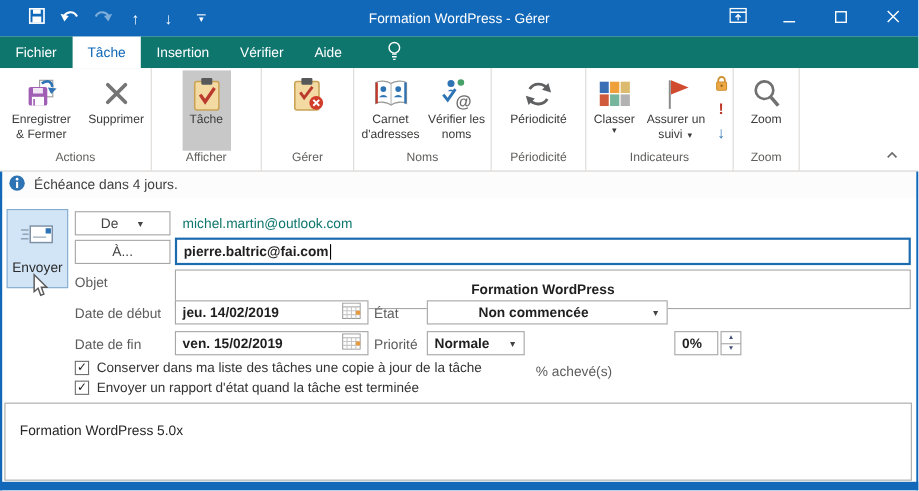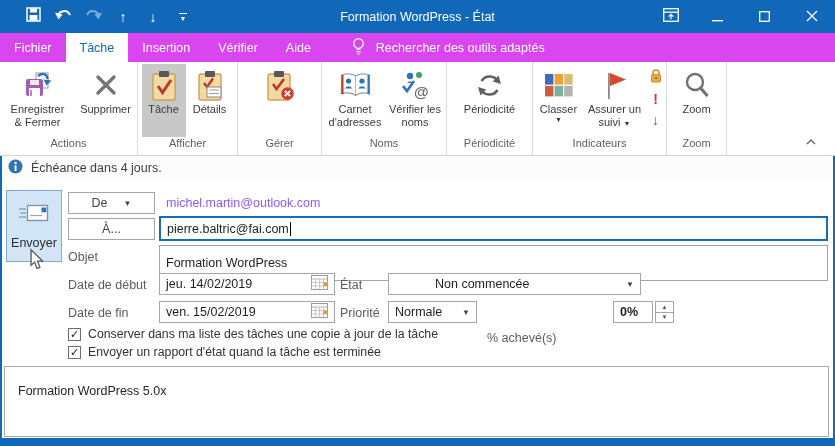--- a/index.html
+++ b/index.html
@@ -13,21 +13,21 @@
   .qbtn { width:30px; height:26px; display:flex; align-items:center; justify-content:center; }
   .qarrow { font-size:14px; color:#fff; }
   .qcustom { display:flex; flex-direction:column; align-items:center; line-height:4px; }
   .qcustom .bar { width:8px; height:1.5px; background:#fff; margin-bottom:2.5px; }
   .qcustom .tri { font-size:7px; color:#fff; }
   .title { position:absolute; left:0; right:0; text-align:center; font-size:12.5px; color:#fff; pointer-events:none; }
   .wctrls { position:absolute; right:0; top:0; height:33px; display:flex; }
   .wbtn { width:47px; height:33px; display:flex; align-items:center; justify-content:center; }
 
   
-  .tabrow { height:29px; background:#d946ef; display:flex; align-items:stretch; color:#fff; font-size:12.5px; }
+  .tabrow { height:29px; background:#0f766e; display:flex; align-items:stretch; color:#fff; font-size:12.5px; }
   .tab { padding:0 14px; display:flex; align-items:center; }
   .tab.active { background:#fff; color:#1168b8; }
   .searchbox { display:flex; align-items:center; gap:10px; margin-left:26px; }
 
   
   .ribbon { height:94px; background:#fff; border-bottom:1px solid #d4d2cf; display:flex; position:relative; }
   .rgroup { border-right:1px solid #dcdad7; display:flex; flex-direction:column; }
   .rbtns { flex:1; display:flex; justify-content:center; align-items:stretch; padding-top:2px; }
   .glabel { height:18px; text-align:center; font-size:11px; color:#605f5d; line-height:13px; }
   .rbtn { display:flex; flex-direction:column; align-items:center; padding:3px 2px 0; }
@@ -41,24 +41,24 @@
   .lowarr { color:#2e74b5; font-weight:bold; font-size:14px; }
   .collapse { position:absolute; right:18px; bottom:5px; }
 
   
   .infobar { height:24px; background:#fcfcfc; display:flex; align-items:center; padding-left:8px; gap:8px; font-size:12.5px; color:#3f3f3f; }
 
   
   .formarea { position:relative; height:258px; background:#fff; }
   .sendbtn { position:absolute; left:6px; top:10px; width:56px; height:72px; background:#d2e5f7; border:1px solid #84abce; display:flex; flex-direction:column; align-items:center; justify-content:center; gap:9px; font-size:12.5px; color:#2b2b2b; }
   .hbtn { position:absolute; border:1px solid #a6a6a6; background:#fff; font-size:12.5px; color:#444; display:flex; align-items:center; justify-content:center; gap:5px; }
-  .field { position:absolute; border:1px solid #a6a6a6; background:#fff; font-size:12.5px; font-weight:normal; color:#1f1f1f; display:flex; align-items:center; padding:0 6px; }
+  .field { position:absolute; border:1px solid #a6a6a6; background:#fff; font-size:12.5px; font-weight:bold; color:#1f1f1f; display:flex; align-items:center; padding:0 6px; }
   .field.focus { border:2px solid #1c6bb0; }
   .lblgray { position:absolute; font-size:12.5px; color:#5c5c5c; }
-  .plain { position:absolute; font-size:12.5px; color:#8b5cf6; }
+  .plain { position:absolute; font-size:12.5px; color:#0f766e; }
   .dropfield { justify-content:space-between; }
   .dcaret { font-size:8px; color:#444; }
   .txtcaret { display:inline-block; width:1px; height:14px; background:#000; margin-left:1px; }
   .cbrow { position:absolute; display:flex; align-items:center; gap:7px; font-size:12.3px; color:#333; }
   .cbox { width:13px; height:13px; border:1px solid #6e6e6e; background:#fff; display:flex; align-items:center; justify-content:center; font-size:11px; line-height:11px; color:#1a1a1a; }
   .spingroup { position:absolute; display:flex; }
   .spinval { width:40px; height:22px; border:1px solid #a6a6a6; font-size:12.5px; font-weight:bold; color:#1f1f1f; display:flex; align-items:center; padding-left:6px; }
   .spinbtns { width:19px; height:22px; display:flex; flex-direction:column; margin-left:2px; }
   .spb { flex:1; border:1px solid #a6a6a6; display:flex; align-items:center; justify-content:center; font-size:6px; color:#44507a; background:#fff; }
   .spb.down { margin-top:-1px; }
@@ -108,21 +108,21 @@
       <div class="qbtn">
           <span class="qarrow">↓</span>
         </div>
       <div class="qbtn">
         <span class="qcustom">
             <span class="bar"></span>
             <span class="tri">▼</span>
           </span>
       </div>
     </div>
-    <div class="title">Formation WordPress - État</div>
+    <div class="title">Formation WordPress - Gérer</div>
     <div class="wctrls">
       <div class="wbtn">
         <span>
           <svg width="16" height="14" viewBox="0 0 16 14">
               <rect x="0.7" y="0.7" width="14.6" height="12.6" fill="none" stroke="#fff" stroke-width="1.3"></rect>
               <line x1="0.7" y1="4.2" x2="15.3" y2="4.2" stroke="#fff" stroke-width="1.3"></line>
               <path d="M8 11.3 V6.6 M5.7 8.7 L8 6.4 L10.3 8.7" fill="none" stroke="#fff" stroke-width="1.2"></path>
             </svg>
         </span>
       </div>
@@ -160,21 +160,20 @@
     <div class="tab">
         <span>Aide</span>
       </div>
     <div class="searchbox">
       <span>
         <svg width="15" height="19" viewBox="0 0 15 19">
             <circle cx="7.5" cy="6.5" r="4.8" fill="none" stroke="#fff" stroke-width="1.3"></circle>
             <path d="M5.4 12.2 h4.2 M5.4 14.6 h4.2 M6.4 17 h2.2" stroke="#fff" stroke-width="1.2" fill="none"></path>
           </svg>
       </span>
-      <span>Rechercher des outils adaptés</span>
     </div>
   </div>
 
   <div class="ribbon">
 
     <div class="rgroup" style="width:138px">
       <div class="rbtns">
         <div class="rbtn" style="width:74px">
           <span class="icon">
             <svg width="32" height="32" viewBox="0 0 32 32">
@@ -205,33 +204,20 @@
       <div class="rbtns">
         <div class="rbtn selected" style="width:44px">
           <span class="icon">
             <svg width="28" height="31" viewBox="0 0 28 31">
               <rect x="3" y="4" width="22" height="26" rx="2" fill="#f3d9a2" stroke="#c9a254" stroke-width="1.4"></rect>
               <rect x="9" y="1" width="10" height="6" rx="1" fill="#57585a"></rect>
               <path d="M8 16 l4.5 6.5 L21 10" stroke="#bb3a2e" stroke-width="3" fill="none"></path>
             </svg>
           </span>
           <span class="lbl">Tâche</span>
-        </div>
-        <div class="rbtn" style="width:48px">
-          <span class="icon">
-            <svg width="28" height="31" viewBox="0 0 28 31">
-              <rect x="3" y="4" width="22" height="26" rx="2" fill="#f3d9a2" stroke="#c9a254" stroke-width="1.4"></rect>
-              <rect x="9" y="1" width="10" height="6" rx="1" fill="#57585a"></rect>
-              <path d="M8 13 l3 4 L17 8.5" stroke="#bb3a2e" stroke-width="2.4" fill="none"></path>
-              <rect x="11" y="17" width="14" height="10" fill="#fff" stroke="#8a8a8a"></rect>
-              <line x1="13" y1="20" x2="23" y2="20" stroke="#9a9a9a"></line>
-              <line x1="13" y1="23.5" x2="23" y2="23.5" stroke="#9a9a9a"></line>
-            </svg>
-          </span>
-          <span class="lbl">Détails</span>
         </div>
       </div>
       <div class="glabel">Afficher</div>
     </div>
 
     <div class="rgroup" style="width:84px">
       <div class="rbtns">
         <div class="rbtn" style="width:78px">
           <span class="icon">
             <svg width="30" height="31" viewBox="0 0 30 31">
@@ -410,42 +396,42 @@
 
     <div class="hbtn" style="left:68px; top:38px; width:87px; height:22px;">
       <span>À...</span>
     </div>
     <div class="field focus" style="left:159px; top:36px; width:669px; height:25px;">
       <span>pierre.baltric@fai.com</span>
         <span class="txtcaret"></span>
     </div>
 
     <span class="lblgray" style="left:68px; top:70px;">Objet</span>
-    <div class="field" style="left:159px; top:65px; width:669px; height:36px;">
+    <div class="field" style="left:159px; top:65px; width:669px; height:36px;justify-content:center;">
       <span>Formation WordPress</span>
     </div>
 
     <span class="lblgray" style="left:68px; top:98px;">Date de début</span>
     <div class="field dropfield" style="left:159px; top:93px; width:176px; height:22px;">
       <span>jeu. 14/02/2019</span>
       <span>
         <svg width="17" height="15" viewBox="0 0 17 15">
             <rect x="0.5" y="0.5" width="16" height="14" fill="#fff" stroke="#9a9a9a"></rect>
             <line x1="0.5" y1="4" x2="16.5" y2="4" stroke="#b5b5b5"></line>
             <line x1="0.5" y1="7.5" x2="16.5" y2="7.5" stroke="#c8c8c8"></line>
             <line x1="0.5" y1="11" x2="16.5" y2="11" stroke="#c8c8c8"></line>
             <line x1="4.5" y1="4" x2="4.5" y2="14.5" stroke="#c8c8c8"></line>
             <line x1="8.5" y1="4" x2="8.5" y2="14.5" stroke="#c8c8c8"></line>
             <line x1="12.5" y1="4" x2="12.5" y2="14.5" stroke="#c8c8c8"></line>
             <rect x="12.5" y="7.5" width="4" height="3.5" fill="#e79a3c"></rect>
           </svg>
       </span>
     </div>
     <span class="lblgray" style="left:340px; top:98px;">État</span>
-    <div class="field dropfield" style="left:388px; top:93px; width:253px; height:22px;padding-left:46px;">
+    <div class="field dropfield" style="left:388px; top:93px; width:219px; height:22px;padding-left:46px;">
       <span>Non commencée</span>
       <span class="dcaret">▼</span>
     </div>
 
     <span class="lblgray" style="left:68px; top:126px;">Date de fin</span>
     <div class="field dropfield" style="left:159px; top:121px; width:176px; height:22px;">
       <span>ven. 15/02/2019</span>
       <span>
         <svg width="17" height="15" viewBox="0 0 17 15">
             <rect x="0.5" y="0.5" width="16" height="14" fill="#fff" stroke="#9a9a9a"></rect>

